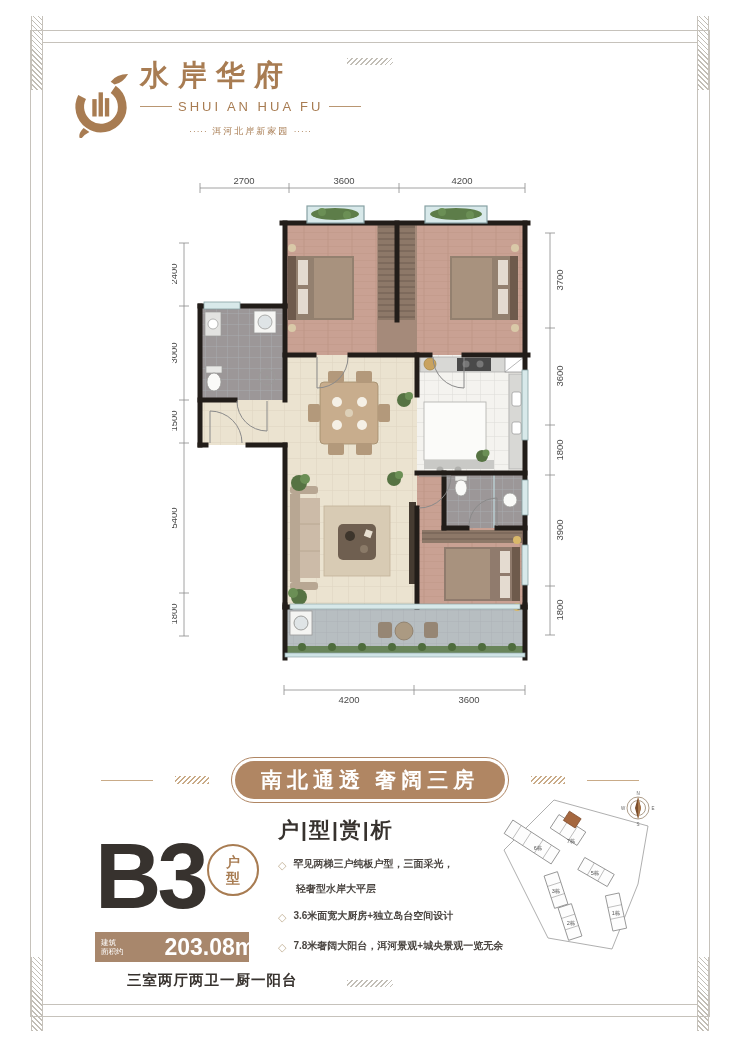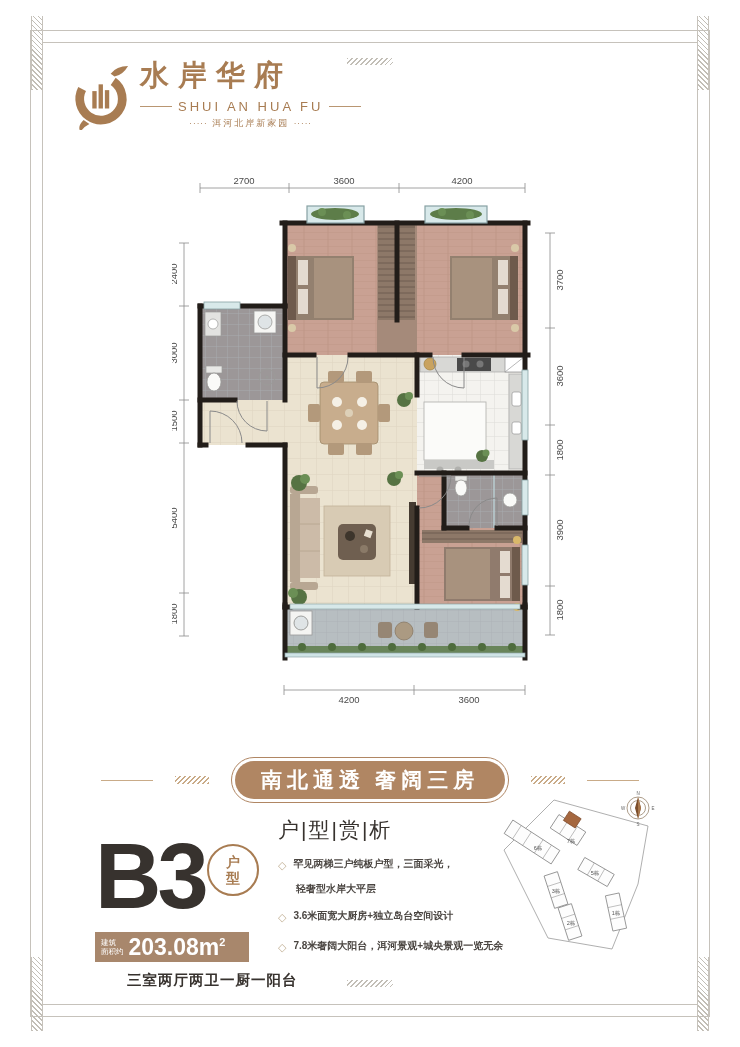--- a/index.html
+++ b/index.html
@@ -18,21 +18,21 @@
          background:repeating-linear-gradient(135deg,#c2beb6 0 1px,transparent 1px 3.5px);}
 
   
   .logo{position:absolute;left:72px;top:56px;display:flex;align-items:flex-end;}
   .logo-text{margin-left:10px;color:#a87c52;}
   .brand-name{font-family:"Liberation Serif",serif;font-size:29px;font-weight:bold;
               letter-spacing:9px;white-space:nowrap;}
   .pinyin-row{display:flex;align-items:center;margin-top:3px;}
   .pinyin-row .pl{width:32px;height:1px;background:#b99672;}
   .pinyin{font-size:13px;letter-spacing:3px;margin:0 6px;white-space:nowrap;}
-  .tagline-row{margin-top:3px;font-size:9px;letter-spacing:2px;text-align:center;white-space:nowrap;}
+  .tagline-row{margin-top:11px;font-size:9px;letter-spacing:2px;text-align:center;white-space:nowrap;}
   .tagline-row .dots{letter-spacing:1px;font-size:8px;}
 
   
   .banner-row{position:absolute;left:0;top:757px;width:100%;display:flex;
               align-items:center;justify-content:center;gap:22px;}
   .bline{width:52px;height:1px;background:#c9ab88;}
   .bchip{width:34px;height:8px;
          background:repeating-linear-gradient(135deg,#c9ab88 0 1px,transparent 1px 3.5px);}
   .banner-capsule{border:1px solid #b08663;border-radius:999px;padding:3px;background:#fff;}
   .banner-fill{background:#b08663;border-radius:999px;padding:5px 26px;}
@@ -40,30 +40,30 @@
                font-family:"Liberation Serif",serif;white-space:nowrap;}
 
   
   .unit-block{position:absolute;left:95px;top:836px;width:170px;}
   .code-row{position:relative;height:86px;}
   .unit-code{font-size:92px;font-weight:bold;color:#37322e;line-height:80px;letter-spacing:-4px;}
   .type-badge{position:absolute;left:112px;top:8px;width:48px;height:48px;border:2px solid #a87c52;
               border-radius:50%;display:flex;flex-direction:column;align-items:center;
               justify-content:center;color:#a87c52;font-weight:bold;font-size:14px;line-height:1.15;}
   .area-bar{margin-top:10px;width:142px;height:30px;background:#a8876c;display:flex;
-            align-items:center;padding:0 6px;}
+            align-items:center;padding:0 6px;gap:36px;}
   .area-label{color:#fff;font-size:7.5px;line-height:1.2;margin-right:5px;white-space:nowrap;}
   .area-value{color:#fff;font-size:23px;font-weight:bold;white-space:nowrap;}
   .area-sup{color:#fff;font-size:11px;font-weight:bold;vertical-align:super;}
   .rooms-desc{margin-top:9px;font-size:14.5px;font-weight:bold;color:#37322e;
               letter-spacing:1px;white-space:nowrap;margin-left:32px;}
 
   
   .analysis{position:absolute;left:278px;top:816px;width:260px;}
-  .analysis-title{font-size:21px;font-weight:400;color:#37322e;letter-spacing:2px;}
+  .analysis-title{font-size:21px;font-weight:700;color:#37322e;letter-spacing:2px;}
   .bullet-row{display:flex;align-items:flex-start;margin-top:13px;white-space:nowrap;}
   .bullet-row.cont{margin-top:8px;padding-left:18px;}
   .diamond{color:#c2b196;font-size:11px;margin-right:7px;line-height:1.5;}
   .bullet-text{font-size:10px;font-weight:600;color:#4a4541;line-height:1.45;}
 
   svg text{font-family:"Liberation Sans",sans-serif;}
 </style>
 </head>
 <body>
 

